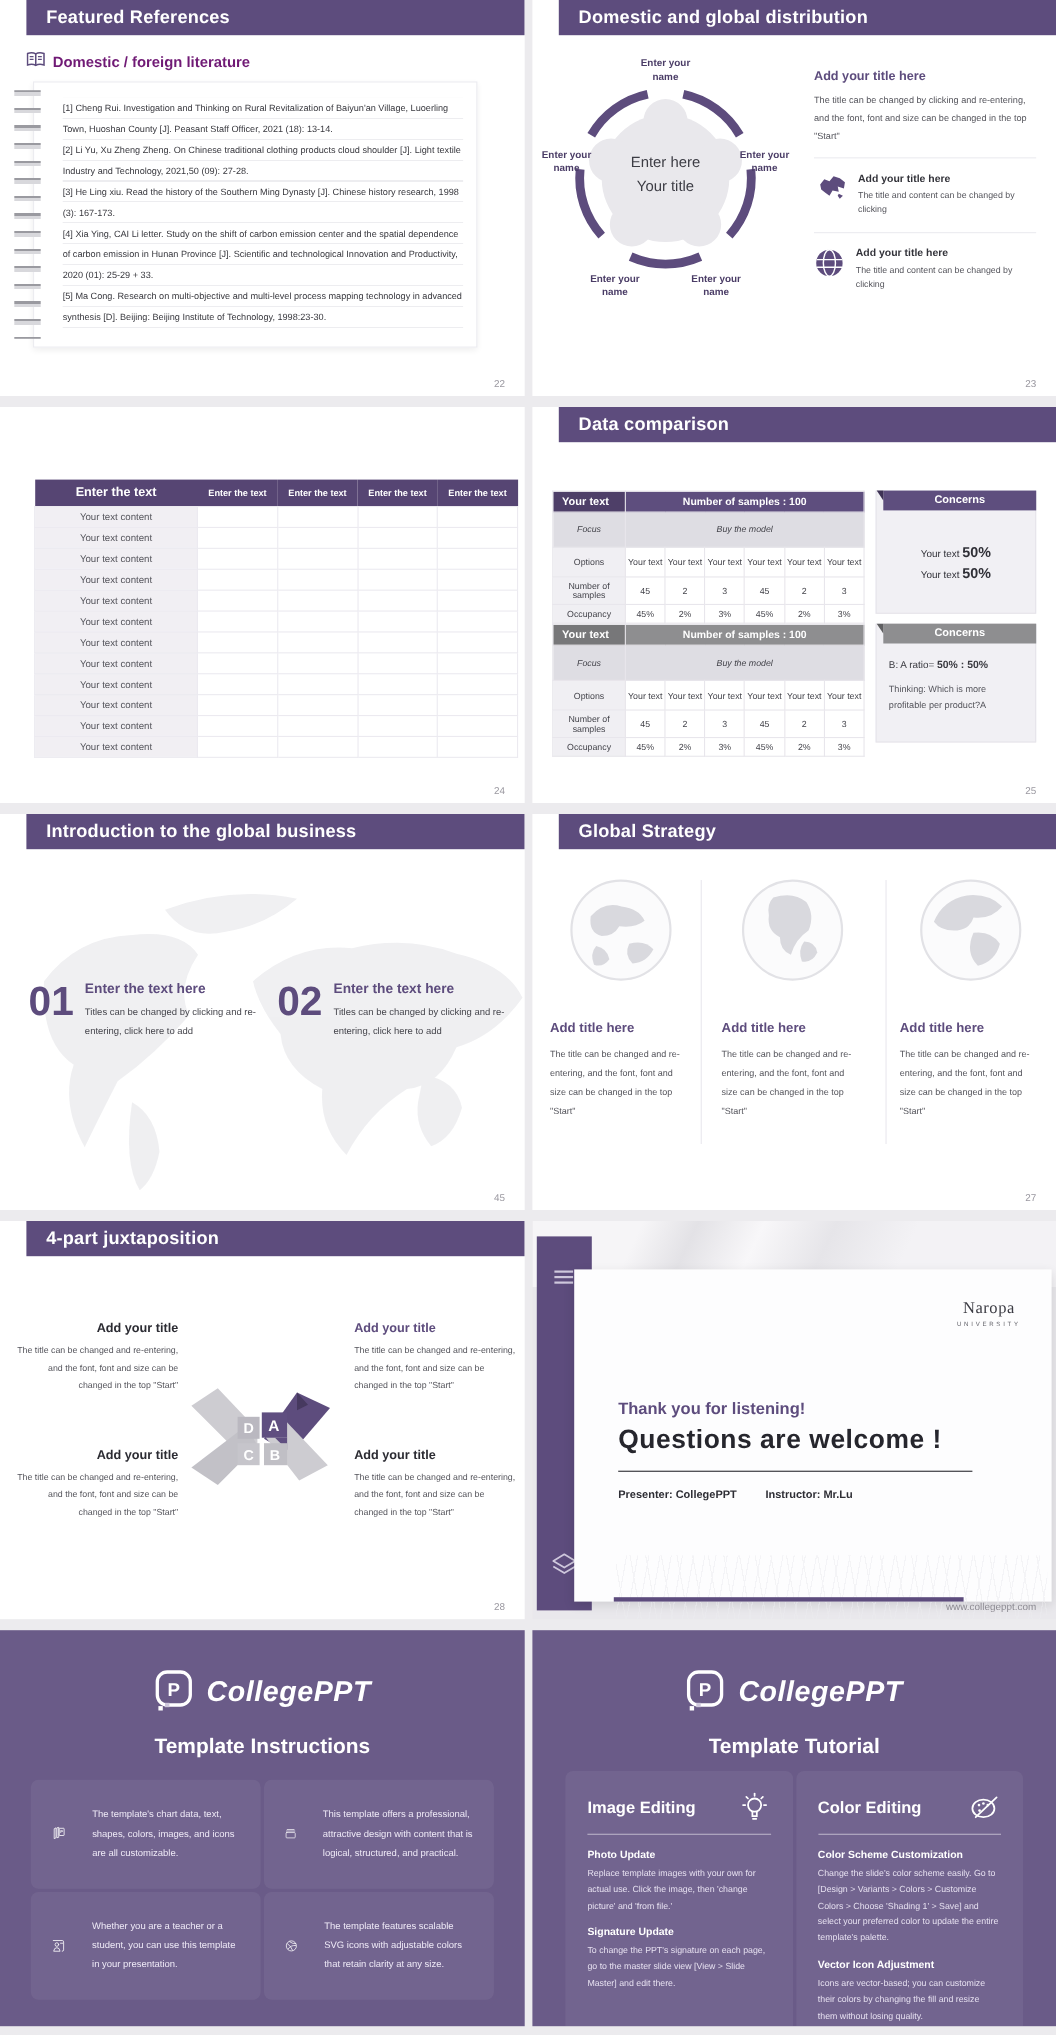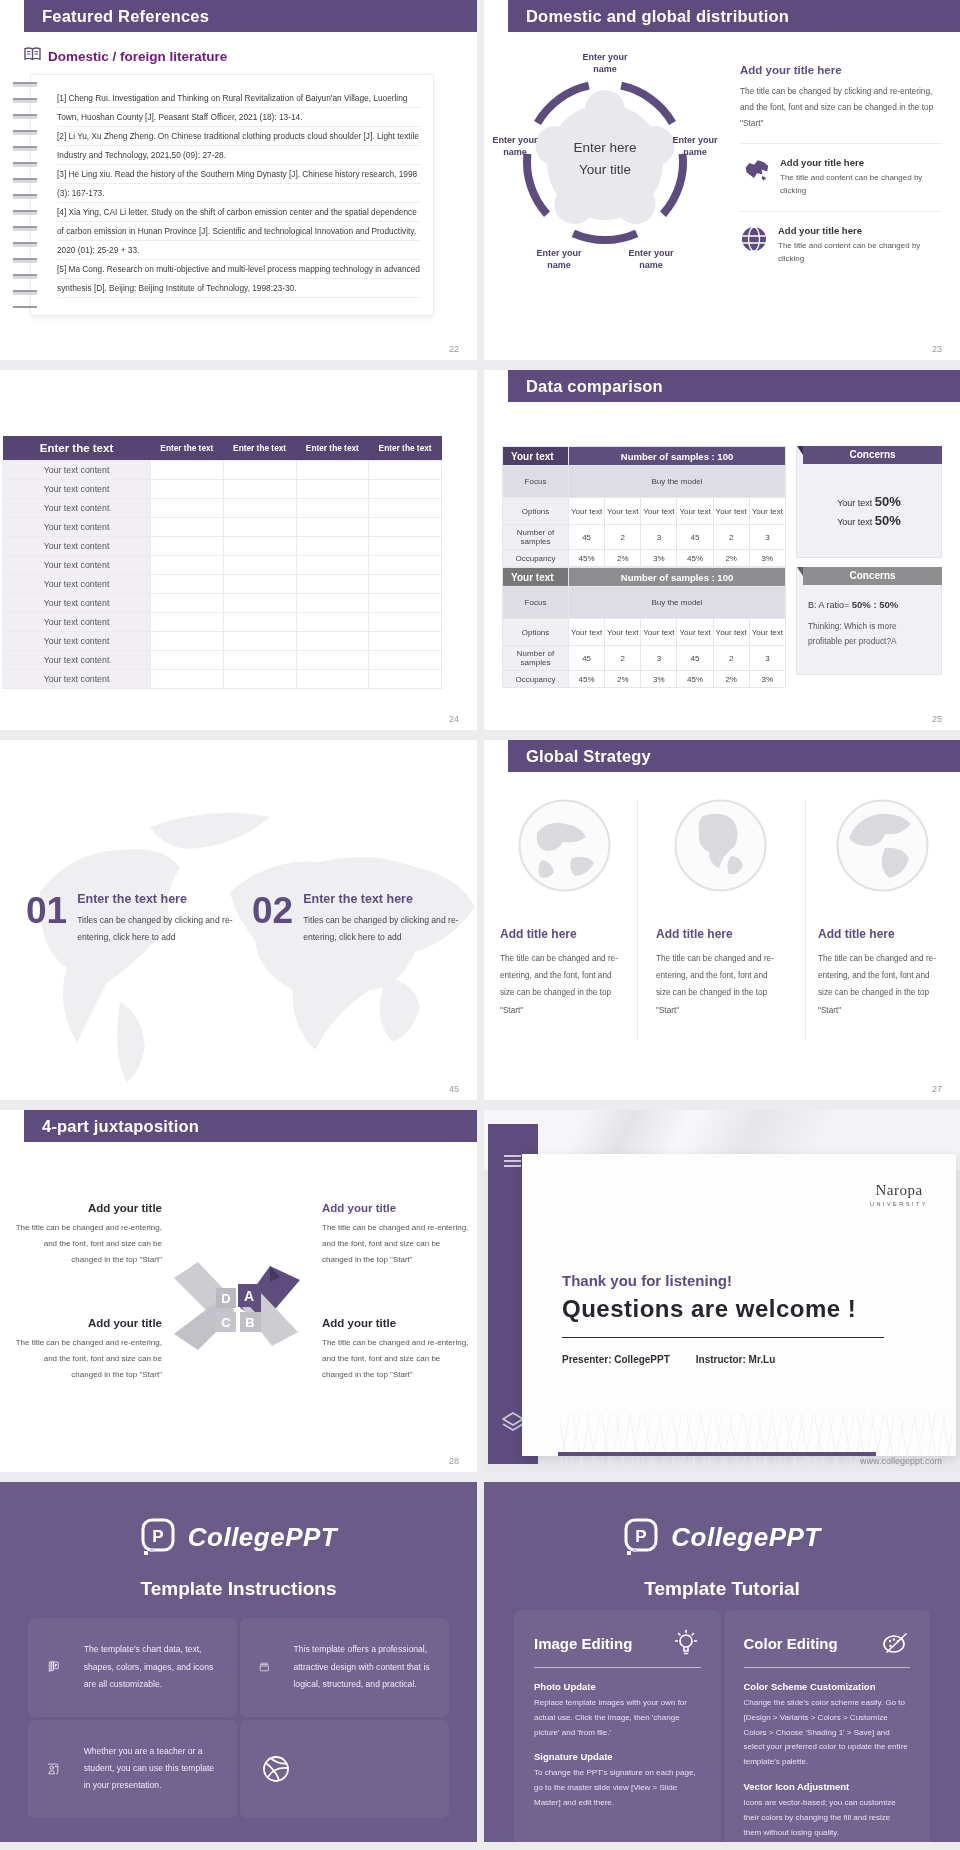--- a/index.html
+++ b/index.html
@@ -32,35 +32,35 @@
           color:#4a3c66; transform:translate(-50%,-50%); }
   .s23right { position:absolute; left:256px; top:64px; width:202px; }
   .s23right h3 { color:#5d4c7d; font-size:11.5px; font-weight:700; margin-bottom:7px; }
   .s23right .body { font-size:8.3px; color:#55555c; line-height:1.95; }
   .s23divider { border-top:1px solid #ececf0; margin:11px 0; }
   .s23item { display:flex; gap:10px; align-items:flex-start; padding:2px 0; }
   .s23item .tx h4 { font-size:9.5px; font-weight:700; color:#33333a; margin-bottom:3px; }
   .s23item .tx p { font-size:8px; color:#55555c; line-height:1.7; }
 
   
-  .formtable { position:absolute; left:2px; top:66px; width:440px; border-collapse:collapse; table-layout:fixed; }
+  .formtable { position:absolute; left:31px; top:66px; width:440px; border-collapse:collapse; table-layout:fixed; }
   .formtable th { background:#564573; color:#fff; font-weight:700; height:24px; }
   .formtable th:first-child { width:148px; font-size:11.5px; }
   .formtable th + th { font-size:8.3px; }
   .formtable td { height:19px; border:1px solid #eceaf0; background:#fff; }
   .formtable td:first-child { background:#f1eff3; color:#55555c; font-size:8.8px; text-align:center; }
 
   
   .dctable { position:absolute; width:284px; border-collapse:collapse; table-layout:fixed; font-size:8px; color:#44444b; }
   .dctable .titlebar td { color:#fff; font-weight:700; height:19px; }
   .dctable.purple .titlebar td:first-child { background:#4e3f68; font-size:10px; padding-left:8px; text-align:left; }
   .dctable.purple .titlebar td+td { background:#5e4e7e; font-size:9.5px; text-align:center; }
   .dctable.gray .titlebar td:first-child { background:#777779; font-size:10px; padding-left:8px; text-align:left; }
   .dctable.gray .titlebar td+td { background:#8e8e90; font-size:9.5px; text-align:center; }
-  .dctable .sub td { background:#dedde3; height:32px; text-align:center; font-size:8px; }
+  .dctable .sub td { background:#dedde3; height:32px; text-align:center; font-size:8px;font-style:italic; }
   .dctable td { border:1px solid #e8e6ec; text-align:center; }
   .dctable .lblcol { background:#f0eff3; font-size:8px; }
   .dctable .r-opt td { height:27px; }
   .dctable .r-num td { height:25px; }
   .dctable .r-occ td { height:17px; }
   .concerns { position:absolute; width:146px; background:#f1f0f4; border:1px solid #e6e4ea; }
   .concerns .chd { height:18px; color:#fff; font-weight:700; font-size:10px; text-align:center; line-height:18px;
                    margin:-1px -1px 0 6px; position:relative; }
   .concerns.purple .chd { background:#5e4e7e; }
   .concerns.gray .chd { background:#8e8e90; }
@@ -442,20 +442,21 @@
       <div class="chd">Concerns</div>
       <div class="c2body">
         <div class="c2ratio"><span>B: A ratio= </span><b>50% : 50%</b></div>
         <div class="c2think">Thinking: Which is more profitable per product?A</div>
       </div>
     </div>
     <div class="pg">25</div>
   </div>
 
   <div class="slide">
+    <div class="hd"><span>Introduction to the global business</span></div>
     <svg class="worldmap" width="477" height="328" viewBox="0 0 477 328">
       <g fill="#e3e3e7">
         <path d="M40,120 q30,-40 80,-42 q45,-5 60,18 q-20,30 -8,55 q-30,35 -65,60 q-18,35 -30,60 q-22,-40 -10,-75 q-30,-20 -27,-76z"></path>
         <path d="M150,55 q60,-22 120,-10 q-30,25 -65,30 q-35,8 -55,-20z"></path>
         <path d="M230,120 q40,-35 90,-30 q50,-12 95,5 q45,10 60,40 q-25,35 -60,45 q-15,35 -45,38 q-35,22 -55,60 q-25,-25 -22,-60 q-35,-18 -38,-50 q-20,-25 -25,-48z"></path>
         <path d="M385,205 q30,5 35,30 q-8,28 -28,35 q-15,-18 -12,-40z"></path>
         <path d="M120,230 q22,12 25,45 q-5,25 -18,35 q-15,-25 -7,-80z"></path>
       </g>
     </svg>
     <div class="s26item" style="left:26px; top:152px;">
@@ -632,20 +633,21 @@
       </div>
       <div class="icard">
         <svg width="36" height="36" viewBox="0 0 36 36">
             <g fill="none" stroke="#fff" stroke-width="1.8">
               <circle cx="18" cy="18" r="12"></circle>
               <path d="M8,12 q10,8 13,17"></path>
               <path d="M10,26 q6,-10 19,-9"></path>
               <path d="M13,7.5 q8,6 16,5"></path>
             </g>
           </svg>
+        <p>The template features scalable SVG icons with adjustable colors that retain clarity at any size.</p>
       </div>
     </div>
   </div>
 
   <div class="slide panel">
     <div class="brandrow">
       <svg width="36" height="38" viewBox="0 0 36 38">
         <rect x="3" y="2" width="30" height="30" rx="9" fill="none" stroke="#fff" stroke-width="3"></rect>
         <text x="18" y="24" text-anchor="middle" font-size="17" font-weight="bold" fill="#fff" font-family="Liberation Sans, sans-serif">P</text>
         <rect x="4" y="33" width="4" height="4" fill="#fff"></rect>

